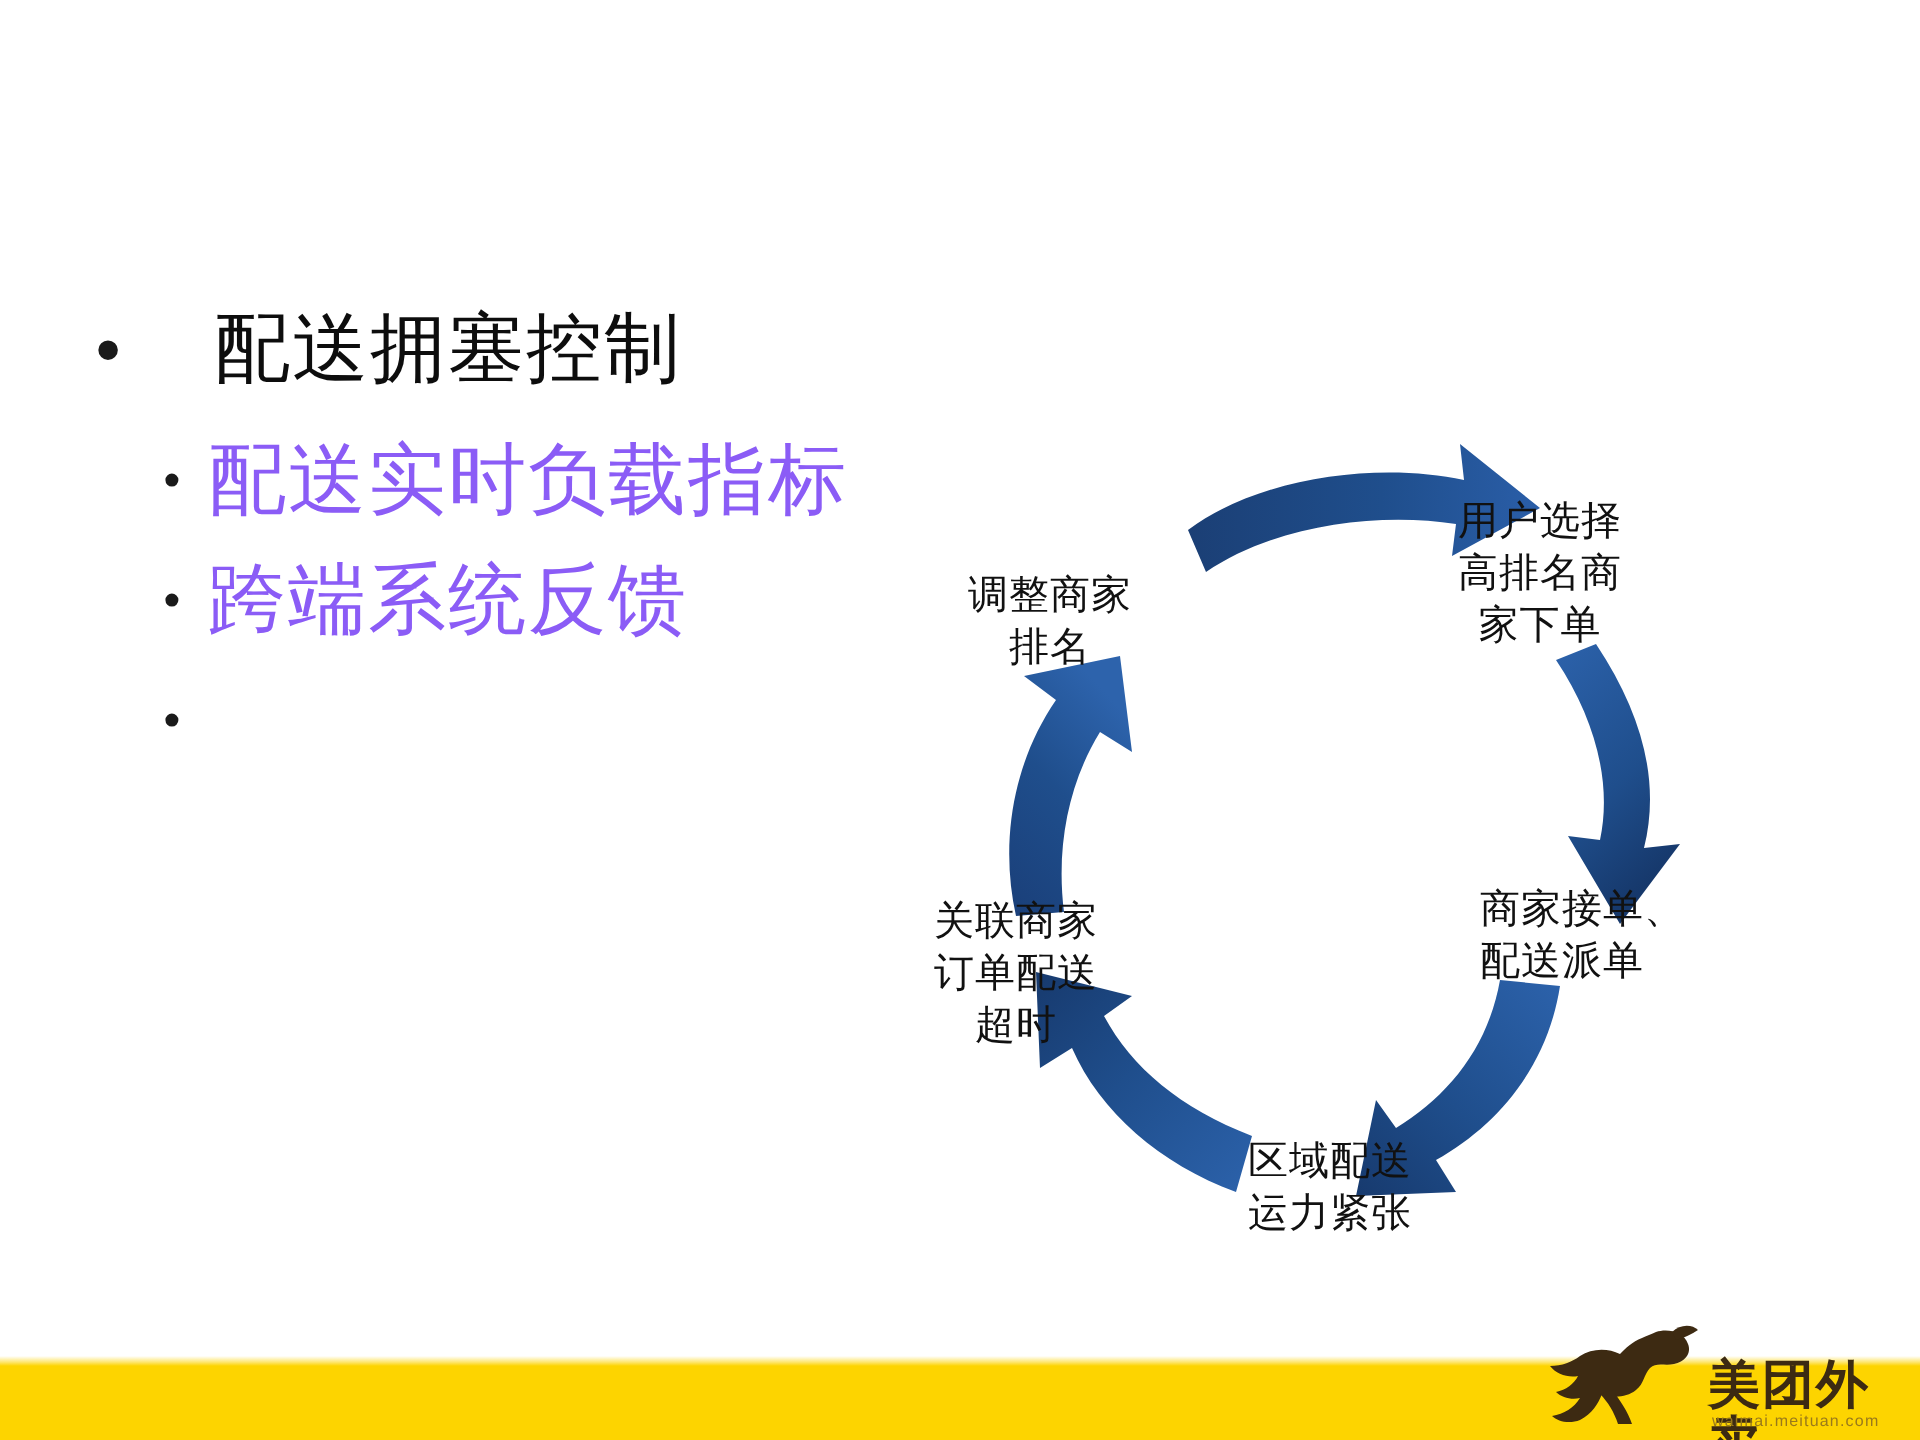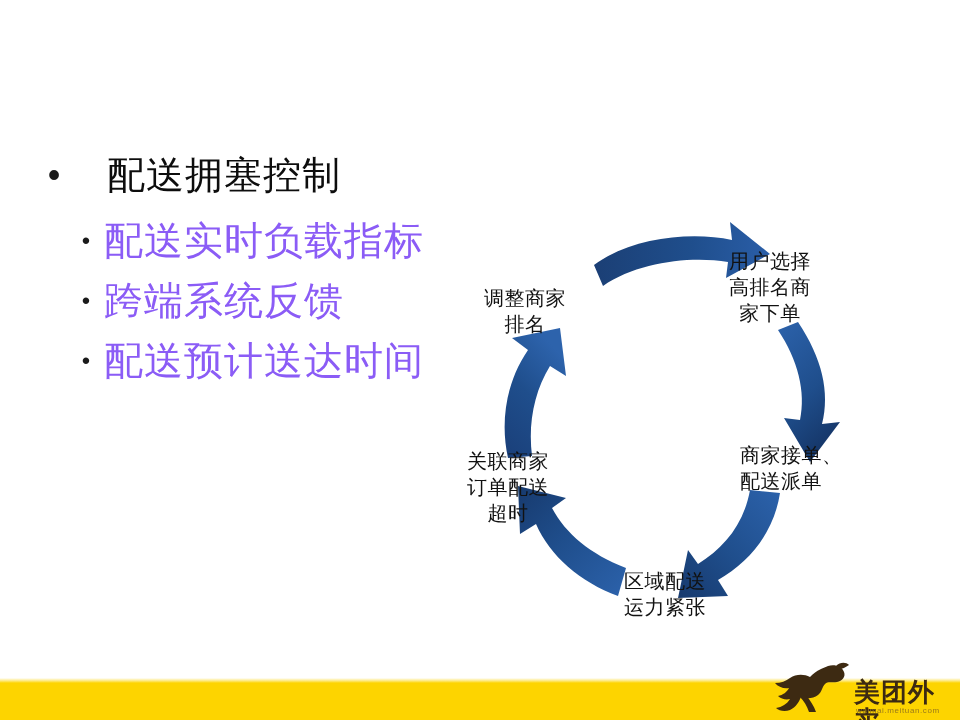--- a/index.html
+++ b/index.html
@@ -191,21 +191,20 @@
       <div class="bullet-l2">
         <span class="marker">•</span>
         <span class="btext">配送实时负载指标</span>
       </div>
       <div class="bullet-l2">
         <span class="marker">•</span>
         <span class="btext">跨端系统反馈</span>
       </div>
       <div class="bullet-l2">
         <span class="marker">•</span>
-        <span class="btext">配送预计送达时间</span>
       </div>
     </div>
 
   </div>
 
   <div class="cycle">
 
     <svg viewBox="0 0 500 450" xmlns="http://www.w3.org/2000/svg">
       <defs>
         <linearGradient id="gTop" x1="0" y1="0" x2="1" y2="0">

